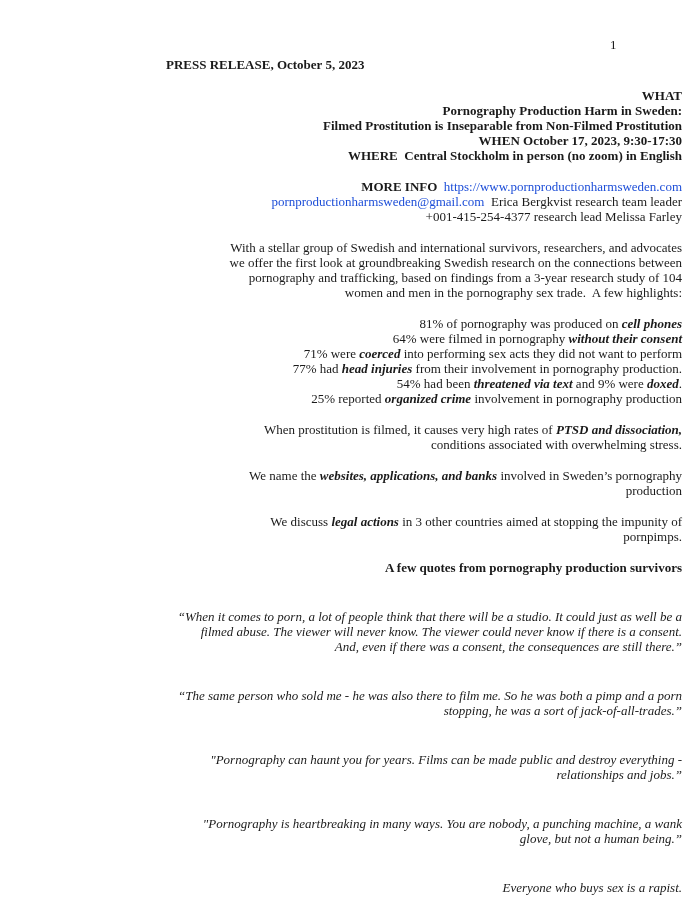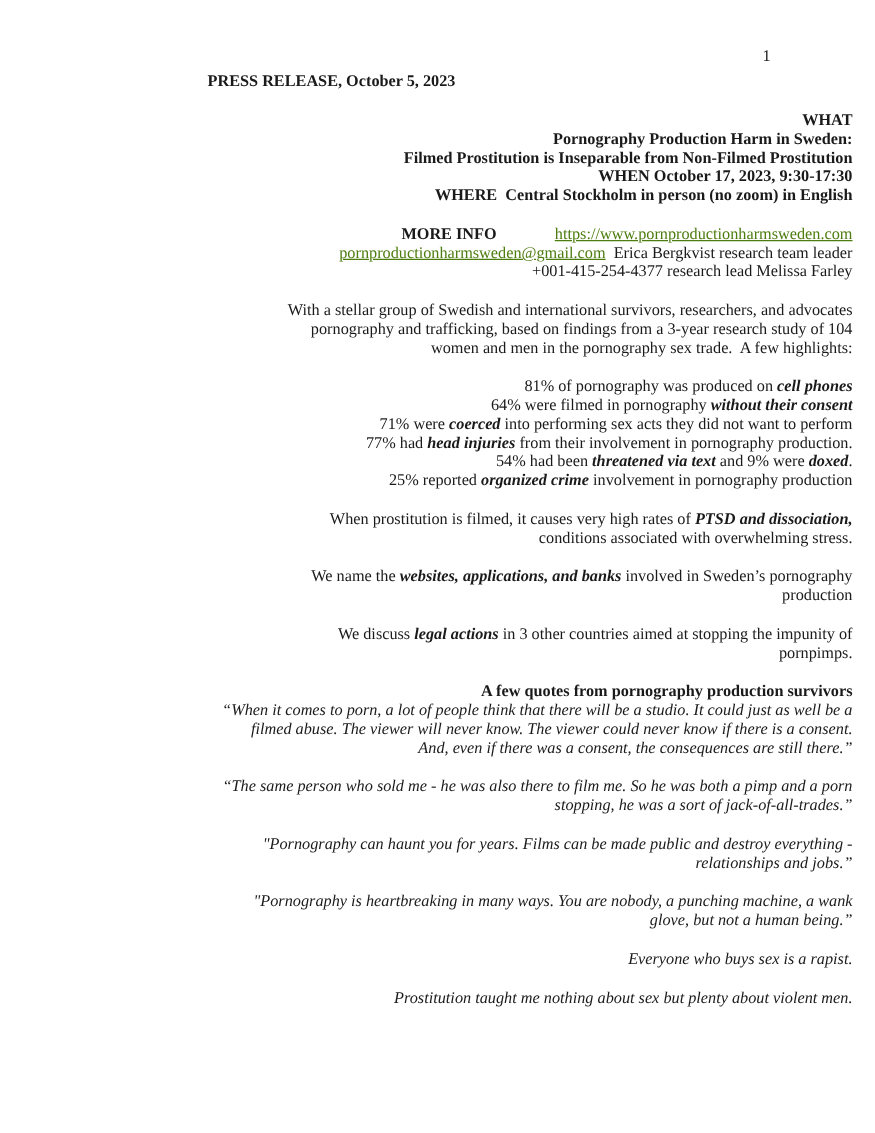--- a/index.html
+++ b/index.html
@@ -22,23 +22,23 @@
   .content {
     position: absolute;
     top: 57px;
     left: 82px;
     width: 600px;
   }
   .block { margin: 0 0 16px 0; }
   .title-line { margin-left: 84px; }
   .line { white-space: pre; text-align: right; }
   .b { font-weight: bold; }
-  .i { font-style: italic; }
+  .i { font-style: italic; margin-top: 34px; }
   .em { font-weight: bold; font-style: italic; }
-  .link { color: #4d7c0f; text-decoration: underline; cursor: pointer; margin-left: 40px; }
+  .link { color: #1d4ed8; cursor: pointer; }
 </style>
 </head>
 <body>
 
 <div class="page">
 
   <div class="pagenum">1</div>
 
   <div class="content">
 
@@ -53,20 +53,21 @@
     </div>
 
     <div class="block">
       <div class="line"><span class="b">MORE INFO</span><span>  </span><a class="link">https://www.pornproductionharmsweden.com</a></div>
       <div class="line"><a class="link">pornproductionharmsweden@gmail.com</a><span>  Erica Bergkvist research team leader</span></div>
       <div class="line">+001-415-254-4377 research lead Melissa Farley</div>
     </div>
 
     <div class="block">
       <div class="line">With a stellar group of Swedish and international survivors, researchers, and advocates</div>
+      <div class="line">we offer the first look at groundbreaking Swedish research on the connections between</div>
       <div class="line">pornography and trafficking, based on findings from a 3-year research study of 104</div>
       <div class="line">women and men in the pornography sex trade.  A few highlights:</div>
     </div>
 
     <div class="block">
       <div class="line"><span>81% of pornography was produced on </span><span class="em">cell phones</span><span></span><span class="em"></span><span></span></div>
       <div class="line"><span>64% were filmed in pornography </span><span class="em">without their consent</span><span></span><span class="em"></span><span></span></div>
       <div class="line"><span>71% were </span><span class="em">coerced</span><span> into performing sex acts they did not want to perform</span><span class="em"></span><span></span></div>
       <div class="line"><span>77% had </span><span class="em">head injuries</span><span> from their involvement in pornography production.</span><span class="em"></span><span></span></div>
       <div class="line"><span>54% had been </span><span class="em">threatened via text</span><span> and 9% were </span><span class="em">doxed</span><span>.</span></div>

